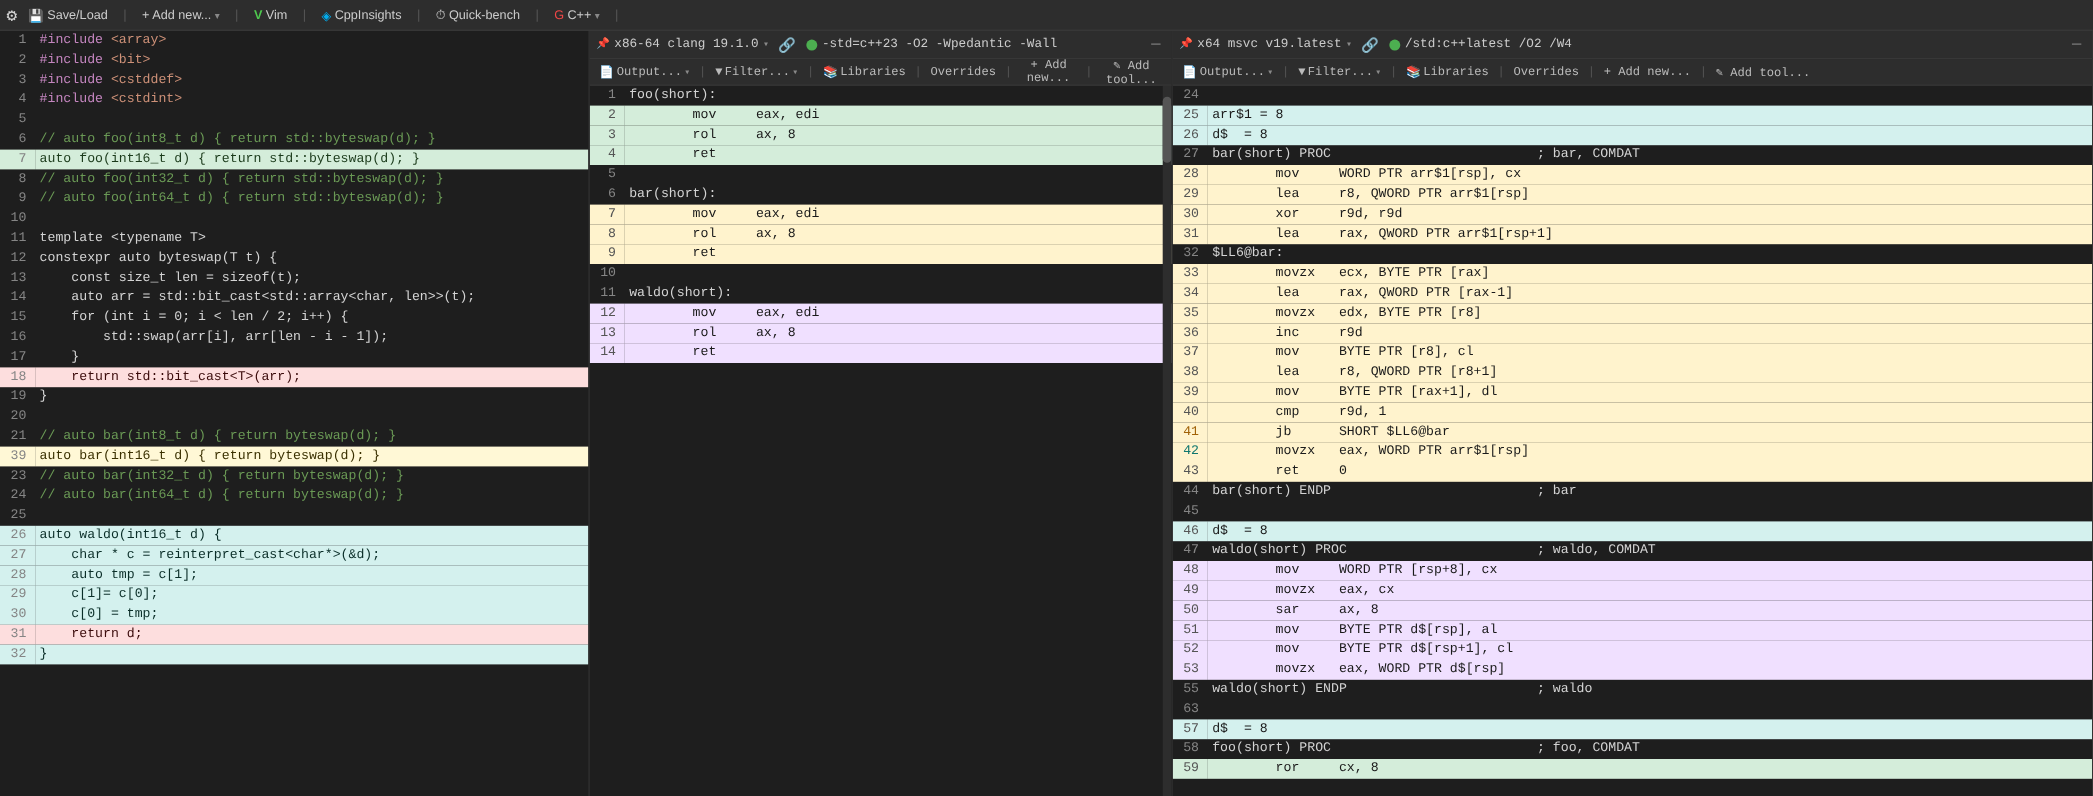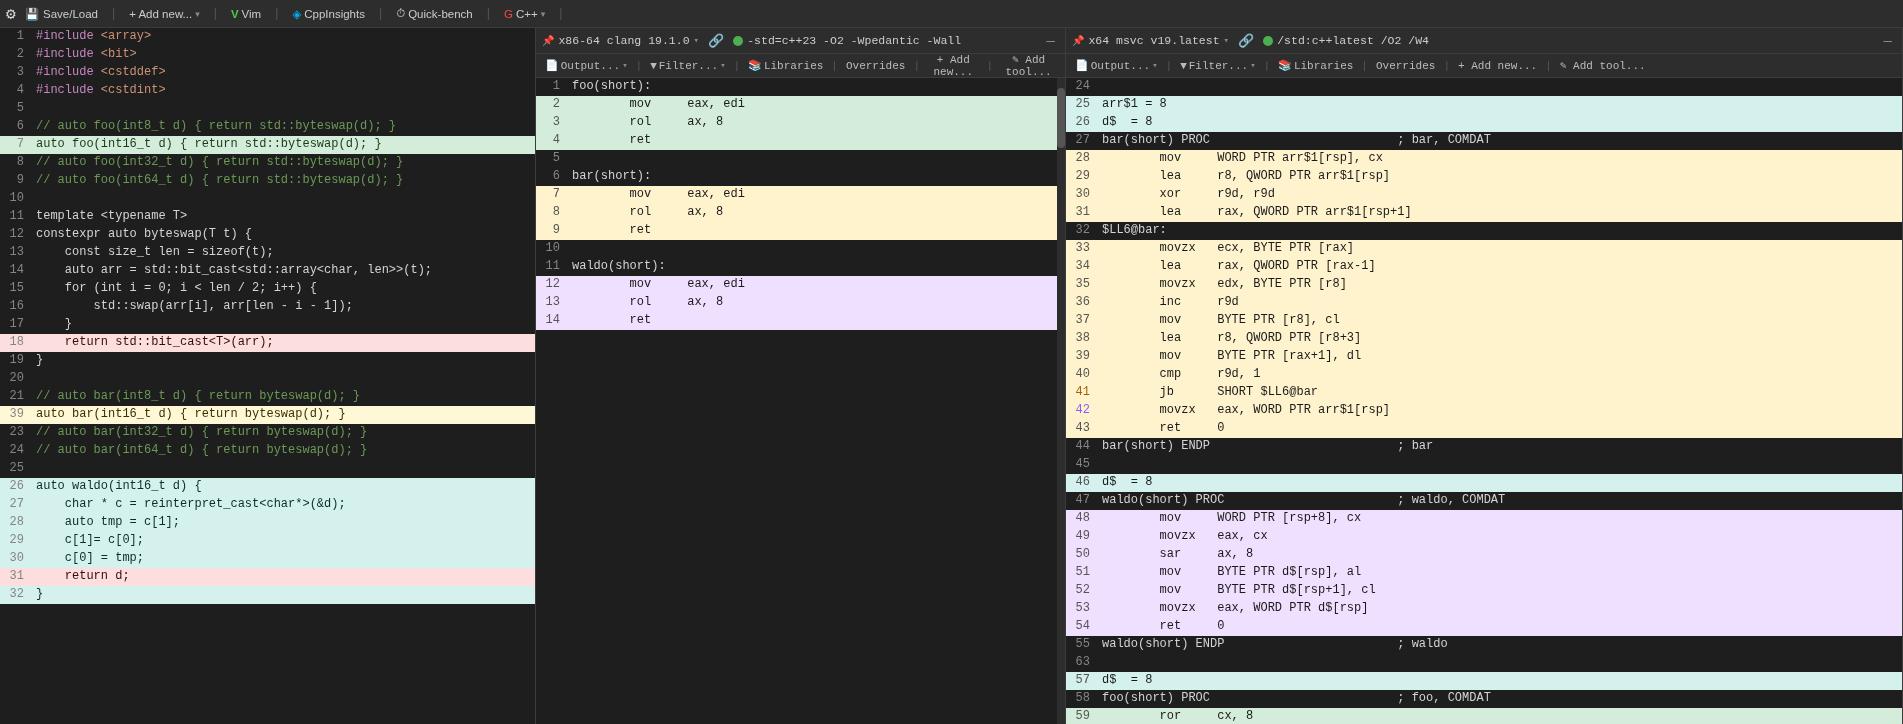--- a/index.html
+++ b/index.html
@@ -559,36 +559,36 @@
             <tr style="background: rgb(255, 243, 205);">
               <td class="line-num" style="color: rgb(85, 85, 85);">36</td>
               <td class="line-content" style="color: rgb(26, 26, 26);">        inc     r9d</td>
             </tr>
             <tr style="background: rgb(255, 243, 205);">
               <td class="line-num" style="color: rgb(85, 85, 85); margin-top: 34px;">37</td>
               <td class="line-content" style="color: rgb(26, 26, 26);">        mov     BYTE PTR [r8], cl</td>
             </tr>
             <tr style="background: rgb(255, 243, 205);">
               <td class="line-num" style="color: rgb(85, 85, 85);">38</td>
-              <td class="line-content" style="color: rgb(26, 26, 26);">        lea     r8, QWORD PTR [r8+3]</td>
+              <td class="line-content" style="color: rgb(26, 26, 26);">        lea     r8, QWORD PTR [r8+1]</td>
             </tr>
             <tr style="background: rgb(255, 243, 205);">
               <td class="line-num" style="color: rgb(85, 85, 85);">39</td>
               <td class="line-content" style="color: rgb(26, 26, 26);">        mov     BYTE PTR [rax+1], dl</td>
             </tr>
             <tr style="background: rgb(255, 243, 205);">
               <td class="line-num" style="color: rgb(85, 85, 85);">40</td>
               <td class="line-content" style="color: rgb(26, 26, 26);">        cmp     r9d, 1</td>
             </tr>
             <tr style="background: rgb(255, 243, 205);">
               <td class="line-num" style="color: #a16207;">41</td>
               <td class="line-content" style="color: rgb(26, 26, 26);">        jb      SHORT $LL6@bar</td>
             </tr>
             <tr style="background: rgb(255, 243, 205);">
-              <td class="line-num" style="color: #8b5cf6; text-align: right;">42</td>
+              <td class="line-num" style="color: #0f766e; text-align: right;">42</td>
               <td class="line-content" style="color: rgb(26, 26, 26);">        movzx   eax, WORD PTR arr$1[rsp]</td>
             </tr>
             <tr style="background: rgb(255, 243, 205);">
               <td class="line-num" style="color: rgb(85, 85, 85);">43</td>
               <td class="line-content" style="color: rgb(26, 26, 26);">        ret     0</td>
             </tr>
             <tr>
               <td class="line-num">44</td>
               <td class="line-content" style="color: rgb(212, 212, 212);">bar(short) ENDP                          ; bar</td>
             </tr>
@@ -620,24 +620,20 @@
               <td class="line-num" style="color: rgb(85, 85, 85);">51</td>
               <td class="line-content" style="color: rgb(26, 26, 26);">        mov     BYTE PTR d$[rsp], al</td>
             </tr>
             <tr style="background: rgb(240, 224, 255);">
               <td class="line-num" style="color: rgb(85, 85, 85);">52</td>
               <td class="line-content" style="color: rgb(26, 26, 26);">        mov     BYTE PTR d$[rsp+1], cl</td>
             </tr>
             <tr style="background: rgb(240, 224, 255);">
               <td class="line-num" style="color: rgb(85, 85, 85);">53</td>
               <td class="line-content" style="color: rgb(26, 26, 26);">        movzx   eax, WORD PTR d$[rsp]</td>
-            </tr>
-            <tr style="background: rgb(240, 224, 255);">
-              <td class="line-num" style="color: rgb(85, 85, 85);">54</td>
-              <td class="line-content" style="color: rgb(26, 26, 26);">        ret     0</td>
             </tr>
             <tr>
               <td class="line-num">55</td>
               <td class="line-content" style="color: rgb(212, 212, 212);">waldo(short) ENDP                        ; waldo</td>
             </tr>
             <tr>
               <td class="line-num">63</td>
               <td class="line-content" style="color: rgb(212, 212, 212);"></td>
             </tr>
             <tr style="background: rgb(212, 241, 238);">

